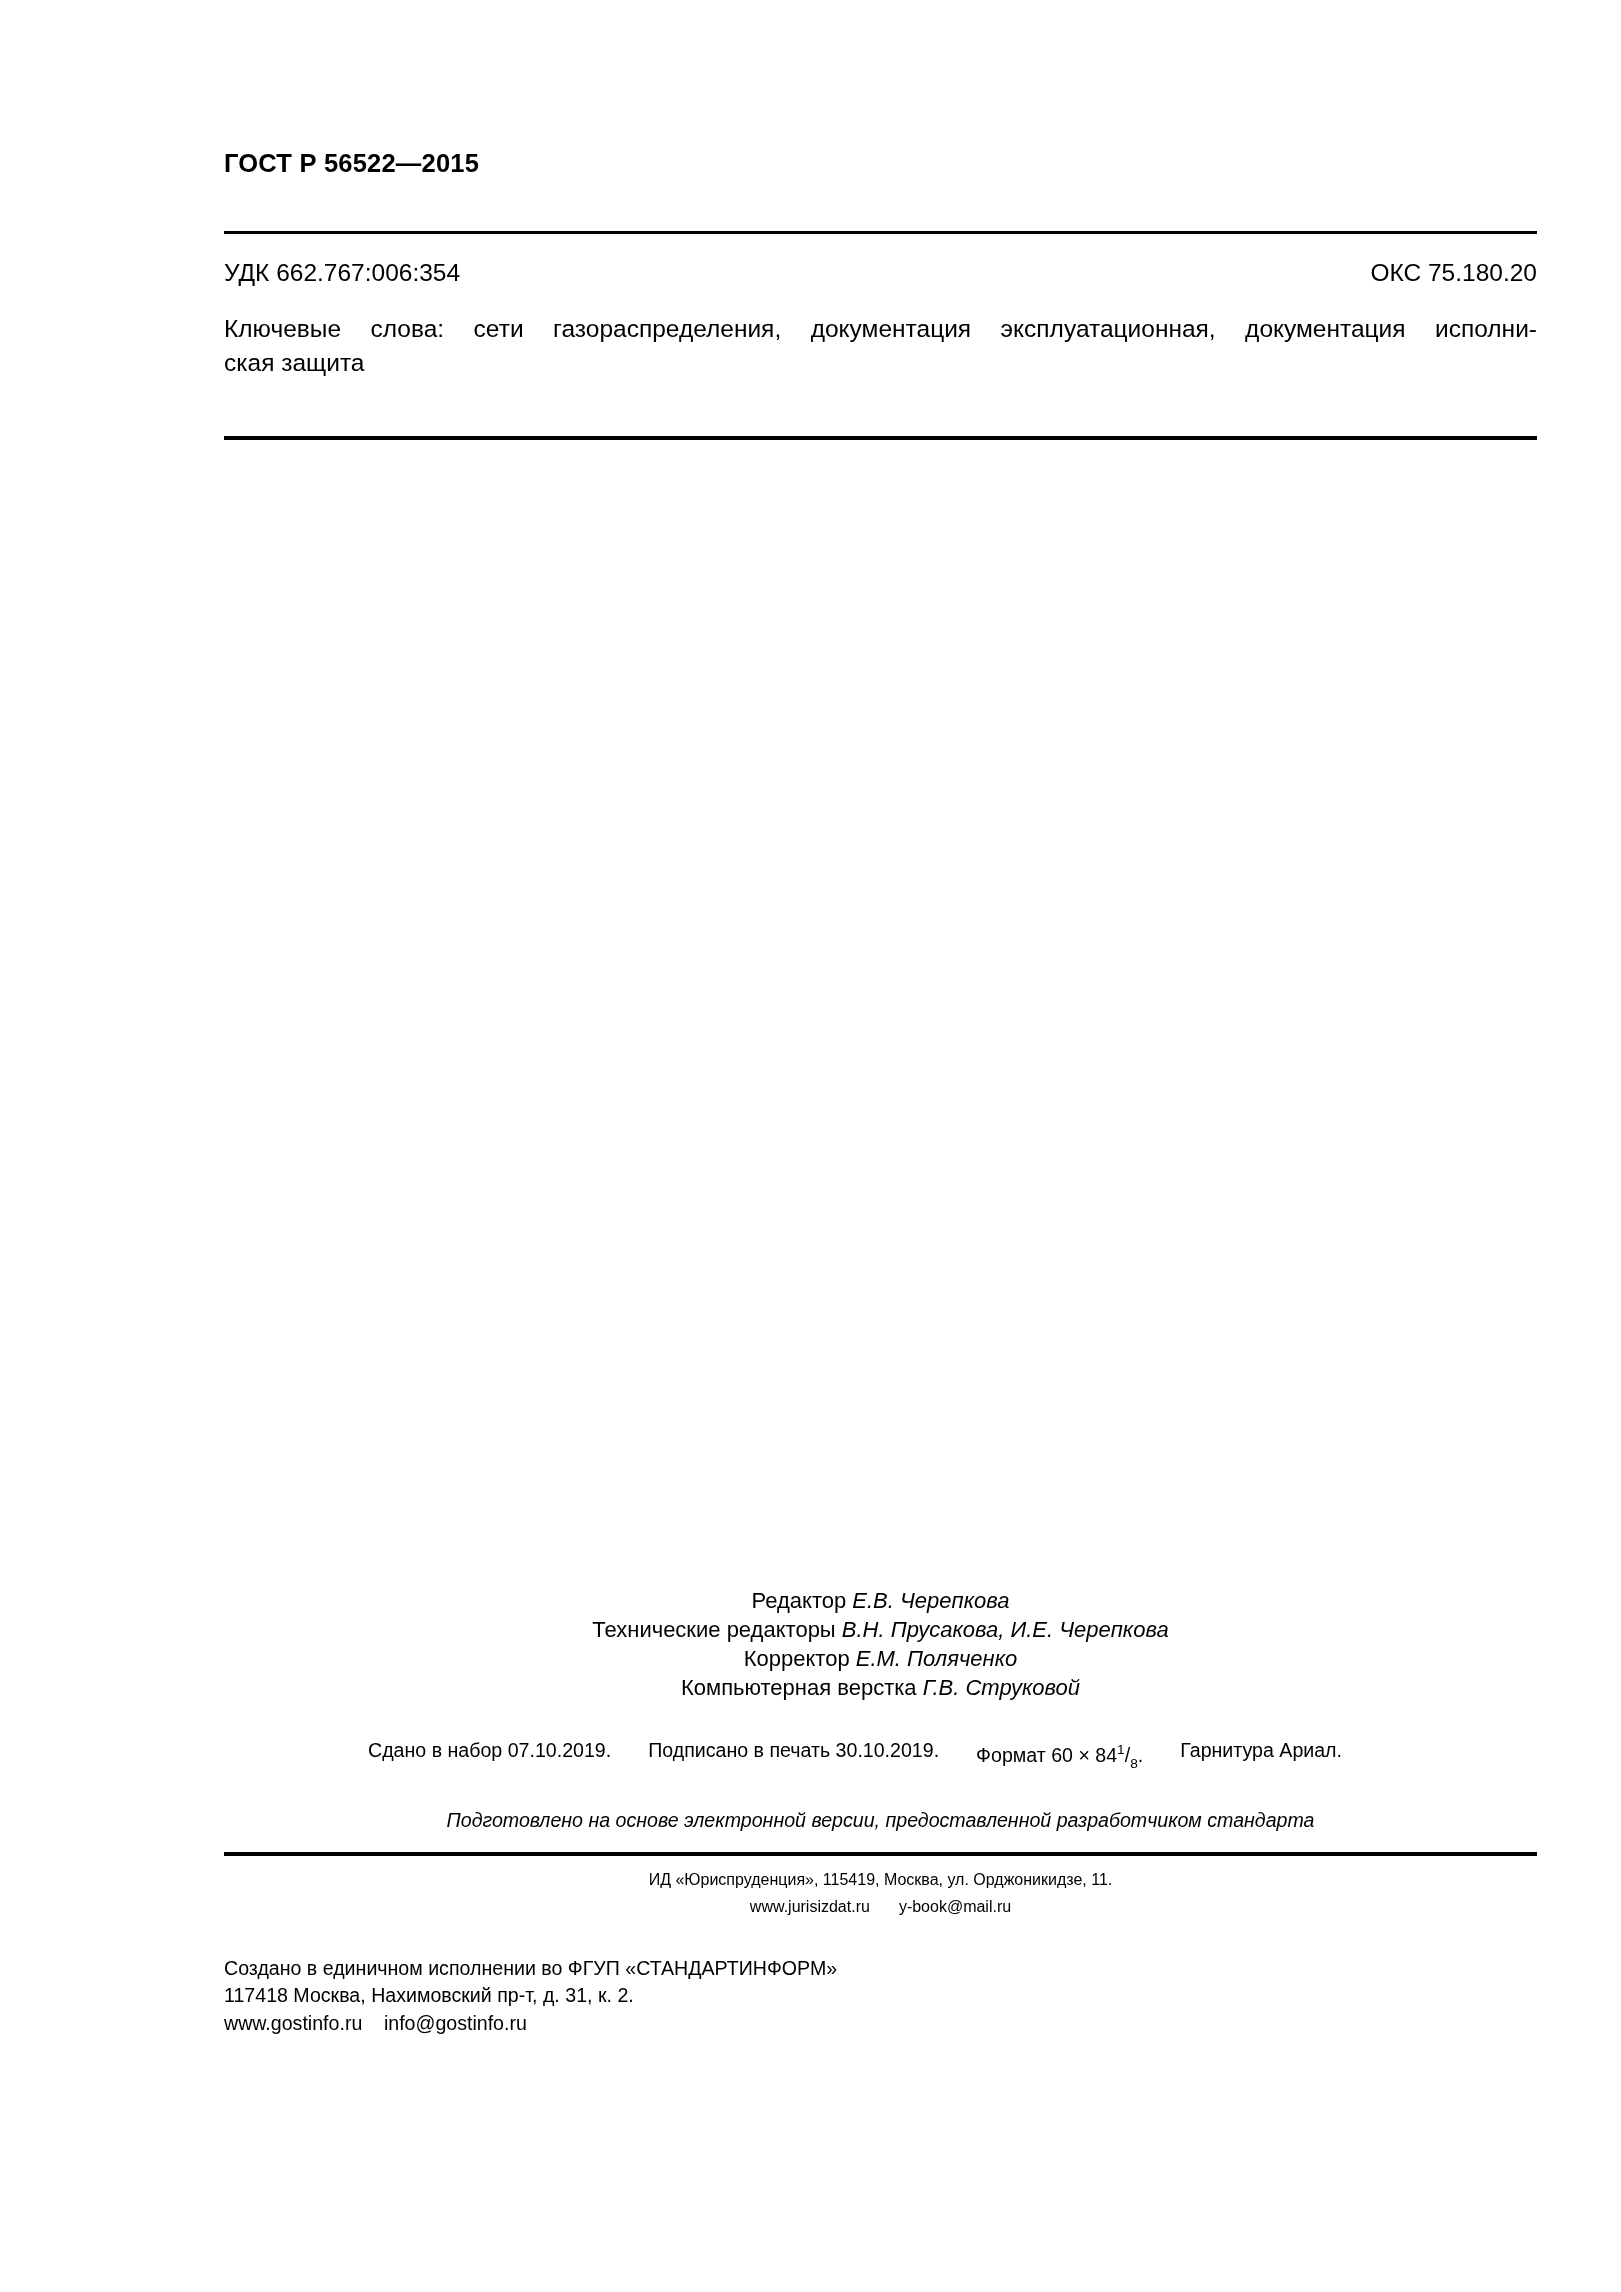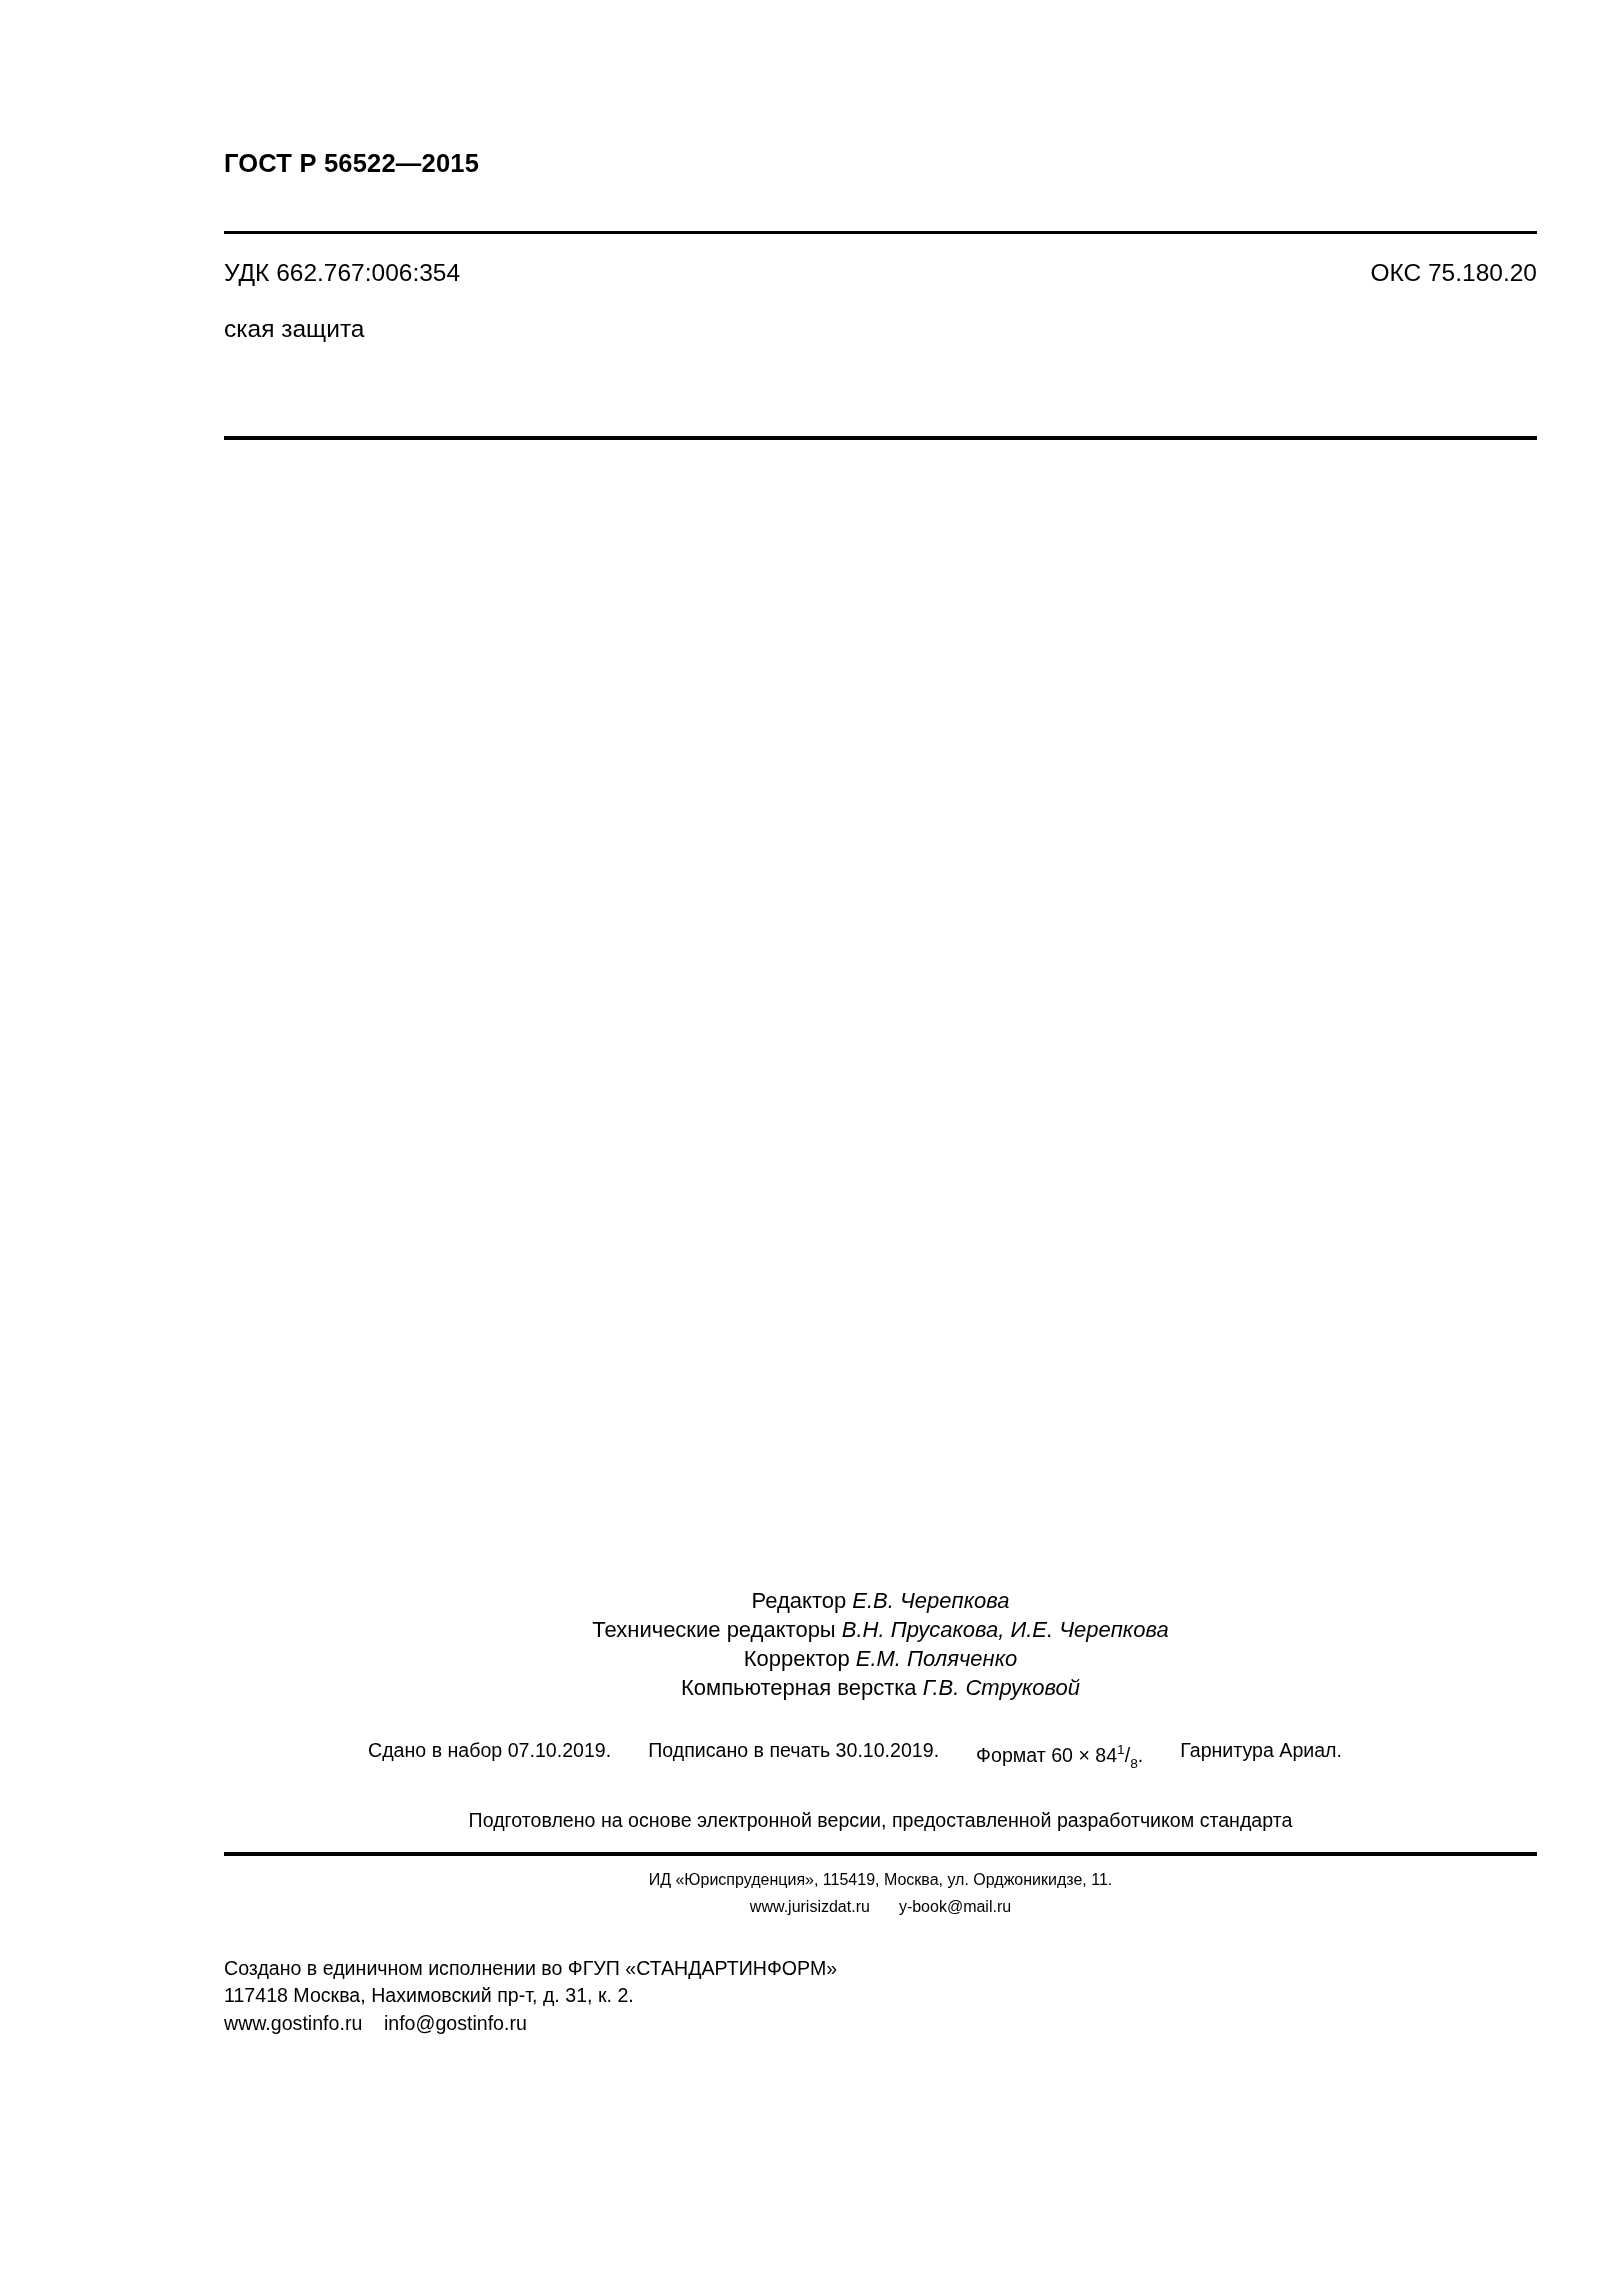--- a/index.html
+++ b/index.html
@@ -110,20 +110,21 @@
     .frac sub { font-size: 13.7px; vertical-align: -5.9px; }
 
     .prepared {
       position: absolute;
       left: 0;
       top: 1808px;
       width: 1313px;
       text-align: center;
       font-size: 19.6px;
       line-height: 25.5px;
+      font-style: italic;
     }
     .publisher {
       position: absolute;
       left: 0;
       top: 1867px;
       width: 1313px;
       text-align: center;
       font-size: 16px;
       line-height: 26.5px;
     }
@@ -146,20 +147,21 @@
   <div class="std-header">ГОСТ Р 56522—2015</div>
 
   <div class="rule rule-top"></div>
 
   <div class="class-row">
     <span>УДК 662.767:006:354</span>
     <span>ОКС 75.180.20</span>
   </div>
 
   <div class="keywords">
+    <span class="line">Ключевые слова: сети газораспределения, документация эксплуатационная, документация исполни-</span>
     <span class="line last">ская защита</span>
   </div>
 
   <div class="rule rule-keywords"></div>
 
   <div class="credits">
     <div>
       <span>Редактор</span>
       <span class="name">Е.В. Черепкова</span>
     </div>

